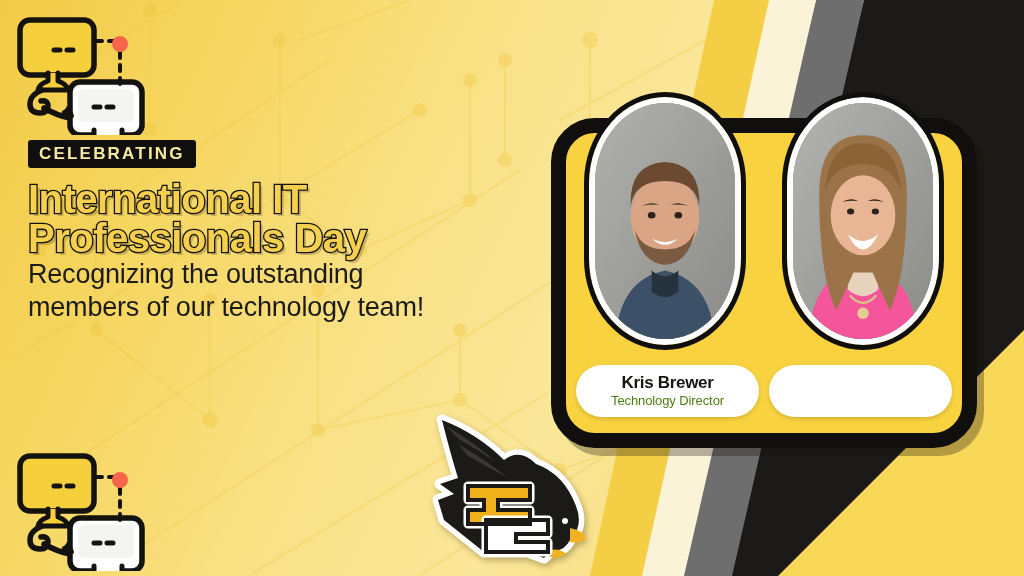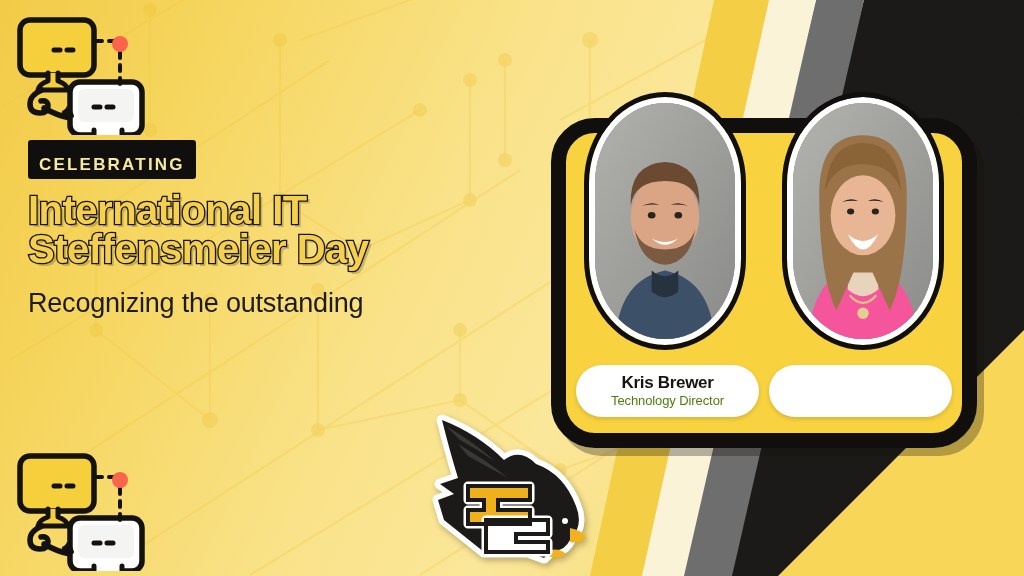--- a/index.html
+++ b/index.html
@@ -22,33 +22,33 @@
   .mon-icon{position:absolute;width:150px;height:125px;}
   .mon-icon.tl{left:8px;top:10px;}
   .mon-icon.bl{left:8px;top:446px;}
   .mon-icon svg{width:100%;height:100%;display:block;}
 
   
   .leftcol{position:absolute;left:28px;top:140px;width:520px;z-index:6;}
   .badge{
     display:inline-block;background:#100f0d;color:#f7e9a0;
     font-weight:800;letter-spacing:2.2px;font-size:17px;
-    padding:16px 11px 6px 11px;border-radius:3px;line-height:1;
+    padding:5px 11px 6px 11px;border-radius:3px;line-height:1;
   }
   .headline{
     margin-top:12px;
     font-size:40px;line-height:.98;font-weight:800;letter-spacing:-.5px;
     color:#f5cf4e;
     -webkit-text-stroke:2.6px #16140f;
     paint-order:stroke fill;
     text-shadow:3px 3px 0 rgba(40,34,18,.22);
   }
   .headline .l2{display:block;}
   .subtitle{
-    margin-top:18px;font-size:27px;line-height:1.22;
+    font-size:27px;line-height:1.22;
     color:#1d1b17;font-weight:400;letter-spacing:-.2px;
   }
 
   
   .hawk{position:absolute;left:424px;top:400px;width:170px;height:168px;z-index:8;}
   .hawk svg{width:100%;height:100%;display:block;
     filter:drop-shadow(2px 3px 3px rgba(60,45,10,.35));}
 
   
   .card{
@@ -178,24 +178,25 @@
       <path d="M86 97 l24 0" stroke="#14120e" stroke-width="5" stroke-linecap="round" stroke-dasharray="6 7"></path>
       <path d="M54 102 l10 4 -4 -10" fill="#14120e" stroke="#14120e" stroke-width="4" stroke-linejoin="round"></path>
       <circle cx="112" cy="34" r="8" fill="#f9654b"></circle>
     </svg>
   </div>
 
   <div class="leftcol">
     <div class="badge">CELEBRATING</div>
     <div class="headline">
       <span class="l1">International IT</span>
-      <span class="l2">Steffensmeier Day</span>
+      <span class="l2">Professionals Day</span>
     </div>
     <div class="subtitle">
       <span>Recognizing the outstanding</span><br>
+      <span>members of our technology team!</span>
     </div>
   </div>
 
   <div class="hawk">
     <svg viewBox="0 0 170 168">
       <g stroke="#ffffff" stroke-width="11" stroke-linejoin="round" fill="none">
         <path d="M18 20 Q54 34 80 60 Q96 48 112 64 Q140 74 152 106
                  Q160 126 146 140 Q140 152 128 150 L120 158 L104 152
                  L60 152 L40 136 L20 120 L14 100 L30 94 L16 84 L34 78
                  Q26 52 18 20 Z"></path>

